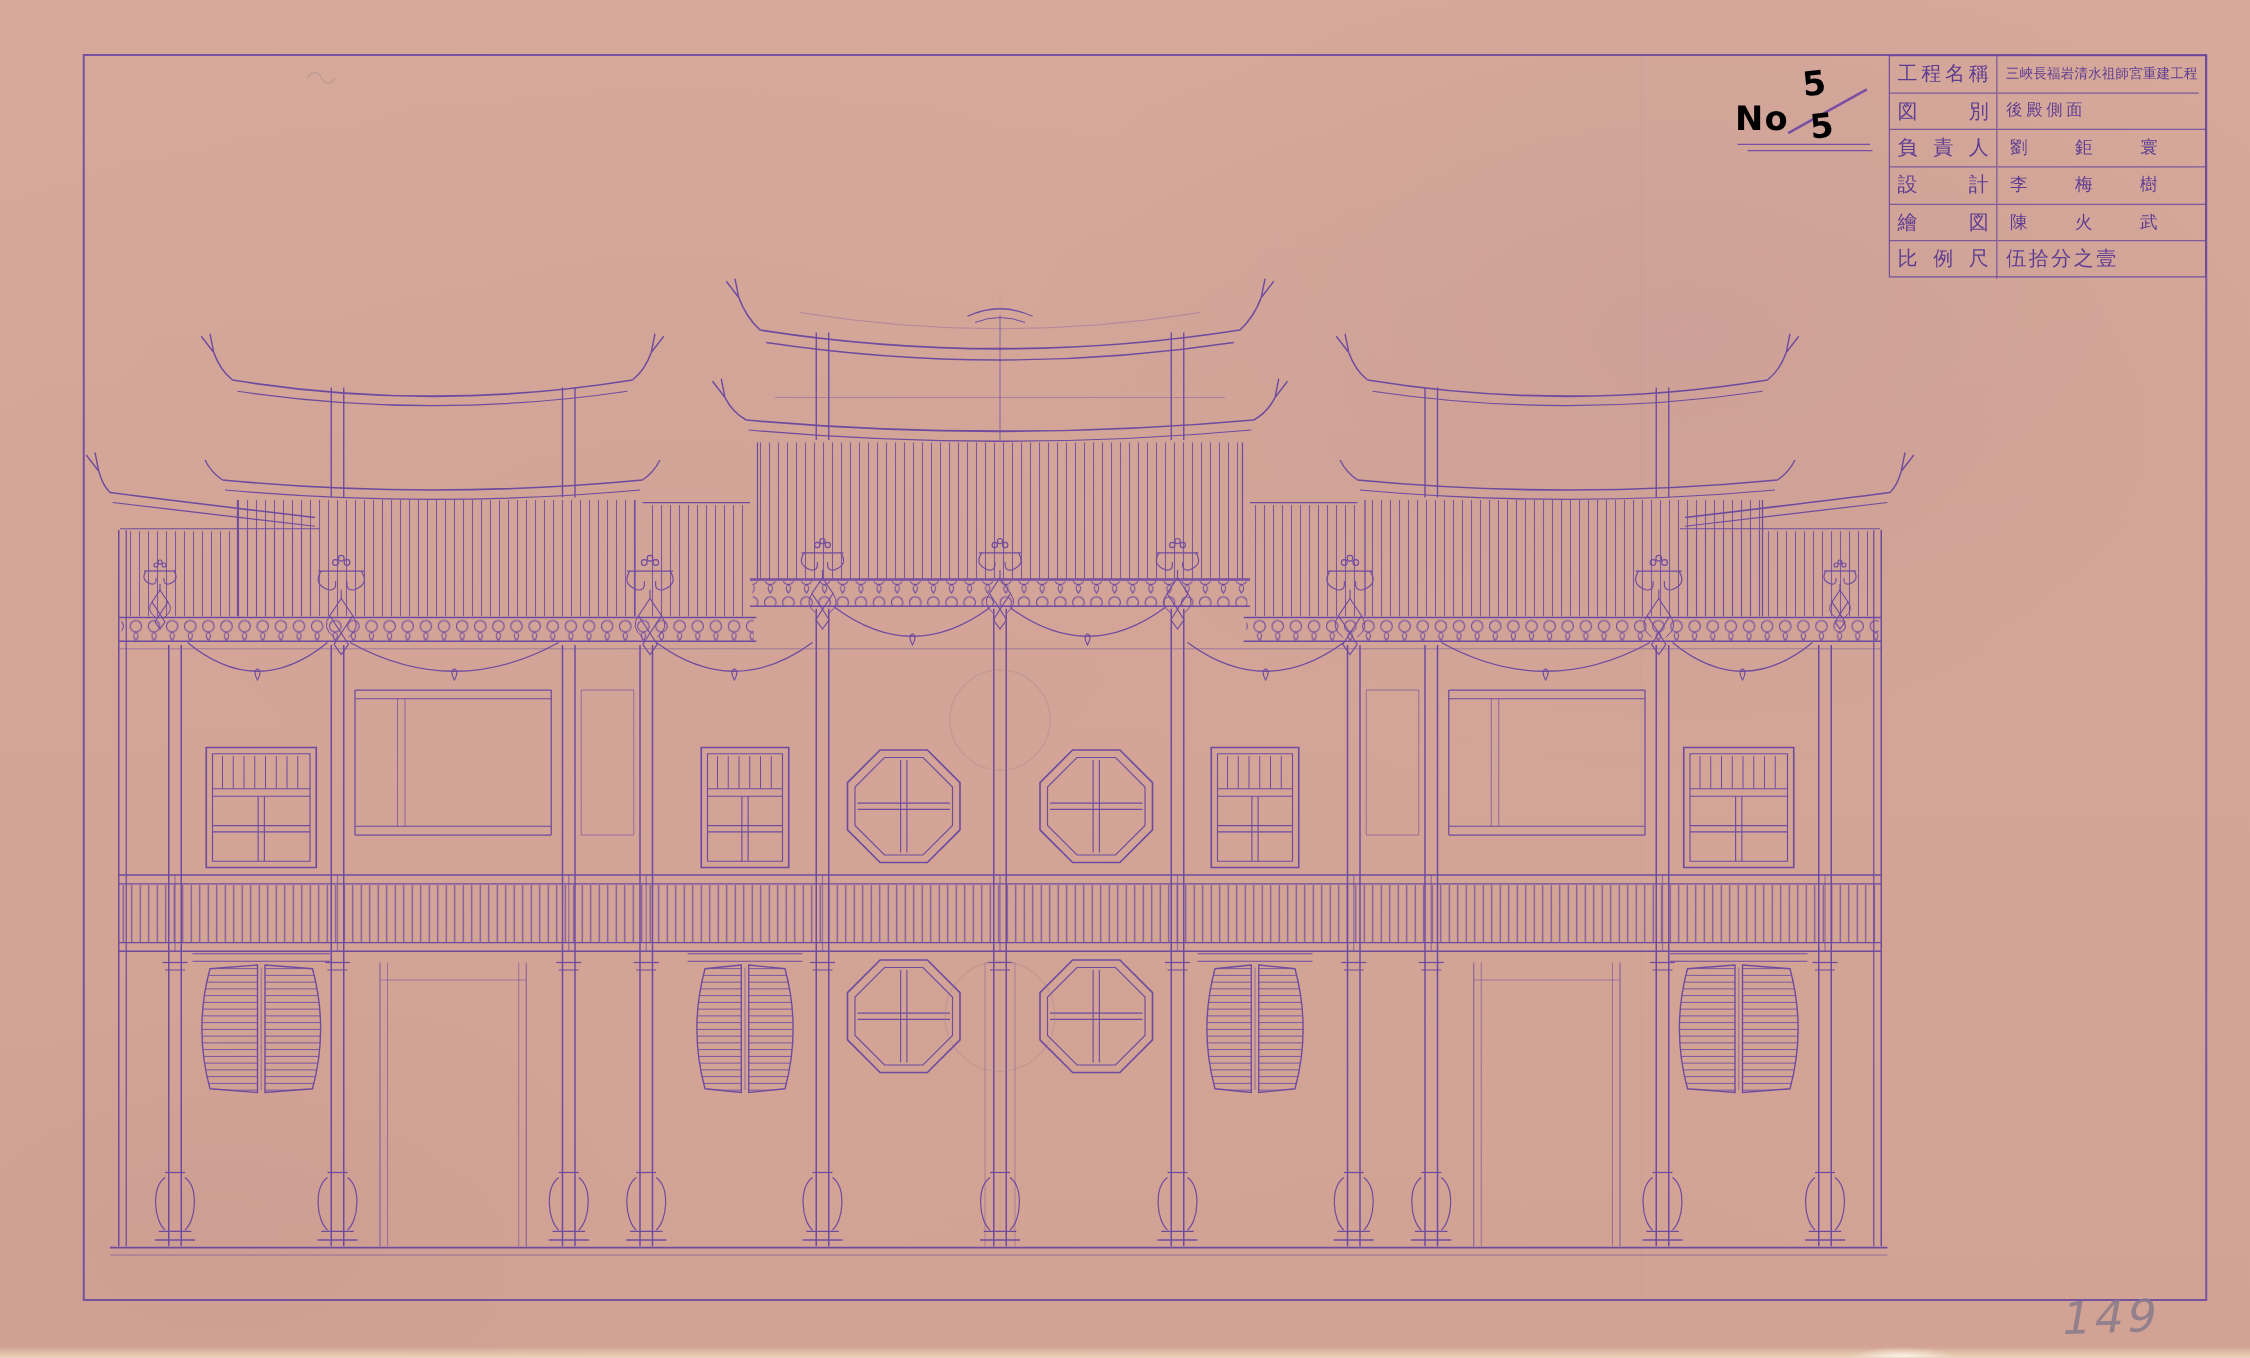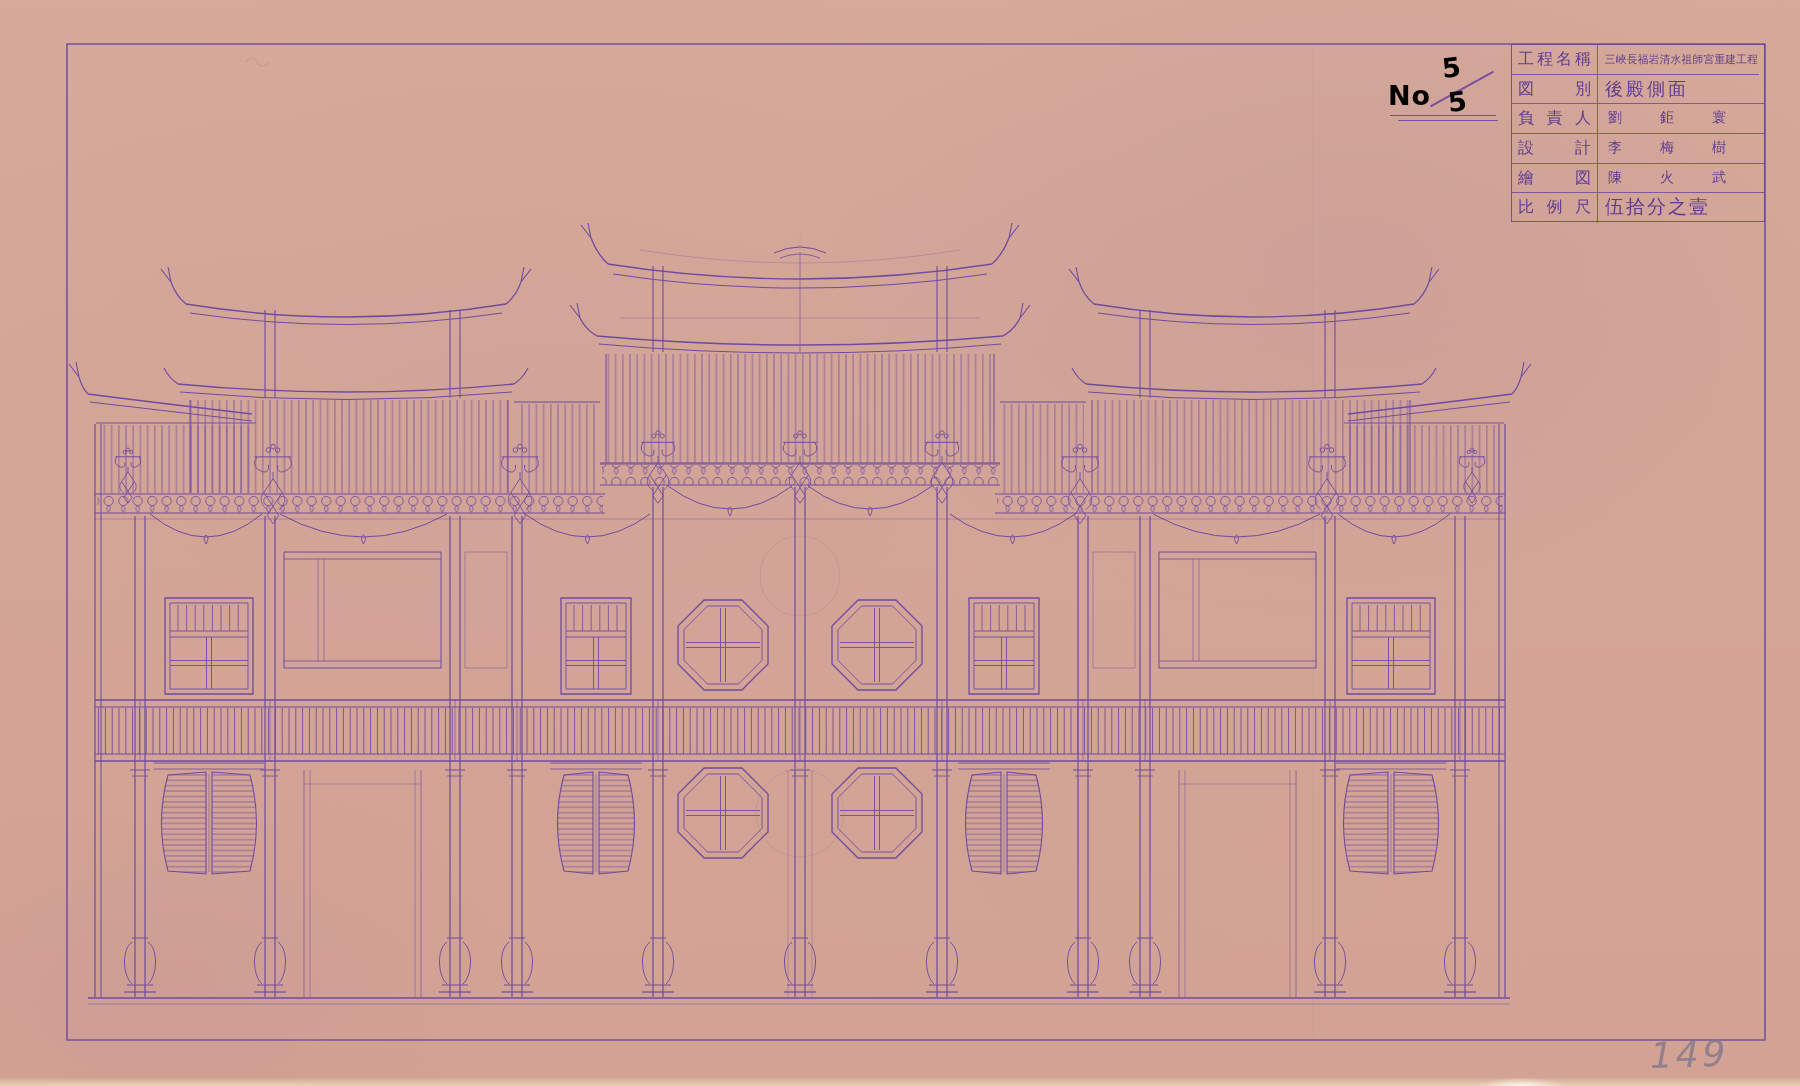--- a/index.html
+++ b/index.html
@@ -13,37 +13,36 @@
       radial-gradient(500px 300px at 10% 90%, rgba(150,100,130,.08), transparent 70%),
       linear-gradient(#d6a99a,#d2a294);
   }
   .drawing-svg{position:absolute;left:0;top:0;}
   
   .tb{
     position:absolute;left:1511px;top:44px;width:254px;height:178px;
     display:grid;grid-template-columns:86px 1fr;grid-auto-rows:29.66px;
     border:1.6px solid rgba(104,70,155,.88);box-sizing:border-box;
     color:#5e3c92;
-    font-family:Liberation Serif, serif;
   }
   .tb .cell{
     border-bottom:1.3px solid rgba(104,70,155,.8);
     box-sizing:border-box;overflow:hidden;white-space:nowrap;
   }
   .tb .cell.last{border-bottom:none;}
   .tb .lab{
     border-right:1.3px solid rgba(104,70,155,.8);
     font-size:16px;line-height:28px;padding:0 6px;
     text-align:justify;text-align-last:justify;
   }
   .tb .val{line-height:28px;padding-left:7px;}
   .tb .v0{font-size:11px;letter-spacing:.3px;transform:scaleX(.97);transform-origin:left;}
-  .tb .v1{font-size:18px;letter-spacing:3px;}
+  .tb .v1{font-size:13px;letter-spacing:3px;}
   .tb .vj{font-size:14px;padding:0 38px 0 10px;text-align:justify;text-align-last:justify;}
-  .tb .v5{font-size:19px;letter-spacing:2px;}
+  .tb .v5{font-size:16px;letter-spacing:2px;}
   
   .noblock{position:absolute;left:1388px;top:54px;width:116px;height:72px;color:#000000;}
   .no-word{position:absolute;left:0;top:26px;font-size:27px;font-weight:bold;letter-spacing:1px;}
   .frac-top{position:absolute;left:54px;top:-2px;font-size:27px;font-weight:bold;transform:rotate(-6deg);}
   .frac-bot{position:absolute;left:60px;top:32px;font-size:27px;font-weight:bold;transform:rotate(-6deg);}
   .frac-slash{position:absolute;left:38px;top:34px;width:72px;height:0;border-top:2px solid #7a4fa3;transform:rotate(-29deg);}
   .underline1{position:absolute;left:2px;top:61px;width:106px;height:0;border-top:1.8px solid #7a4fa3;}
   .underline2{position:absolute;left:10px;top:66px;width:100px;height:0;border-top:1.8px solid #7a4fa3;}
   
   .pageno{

